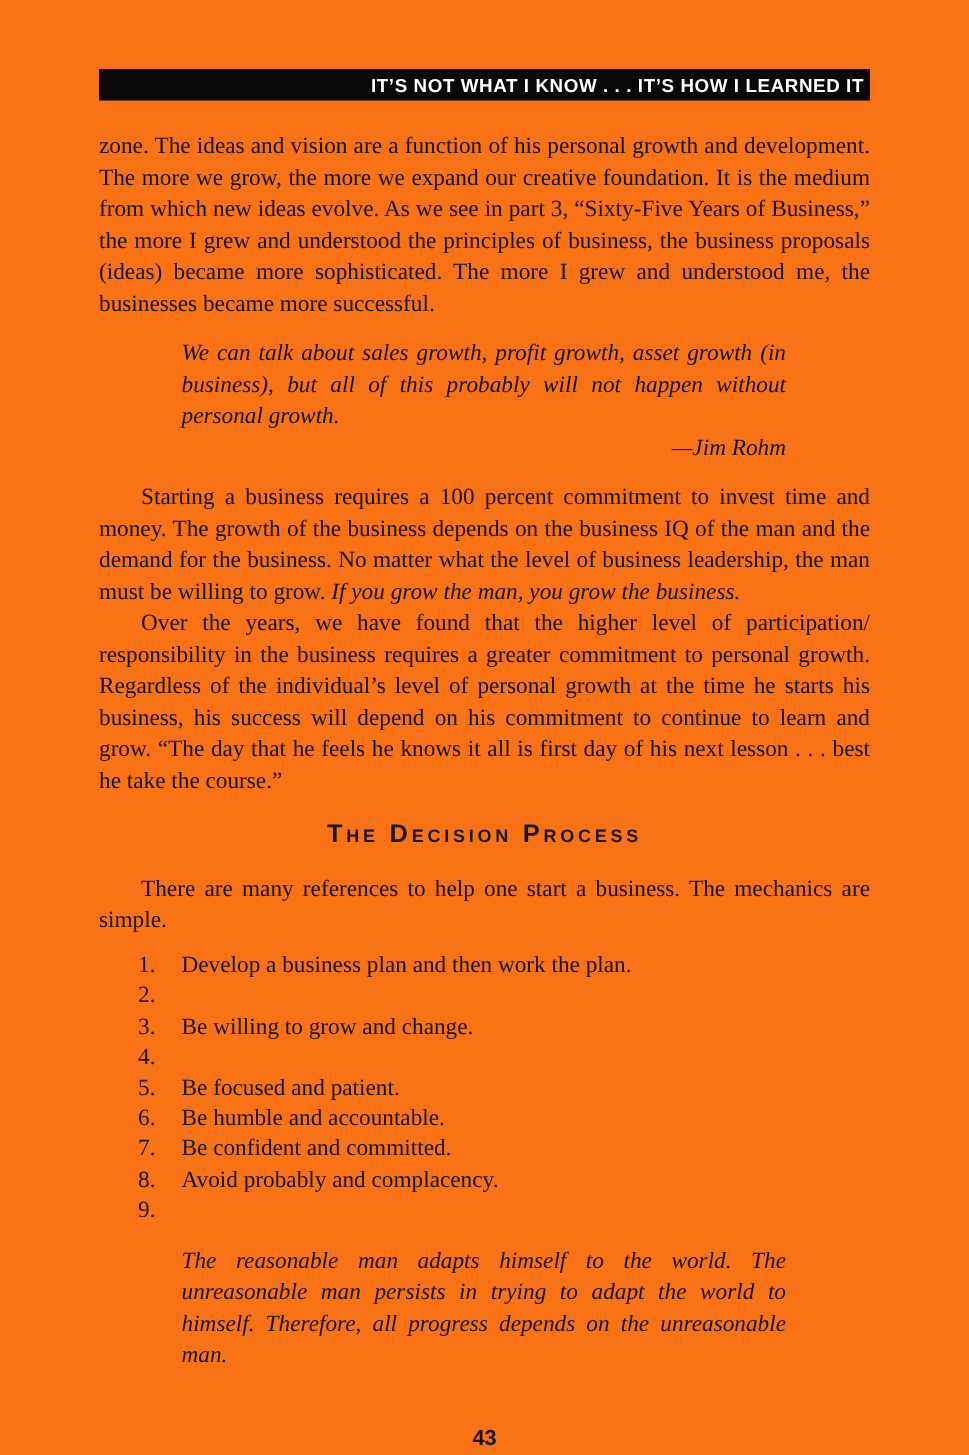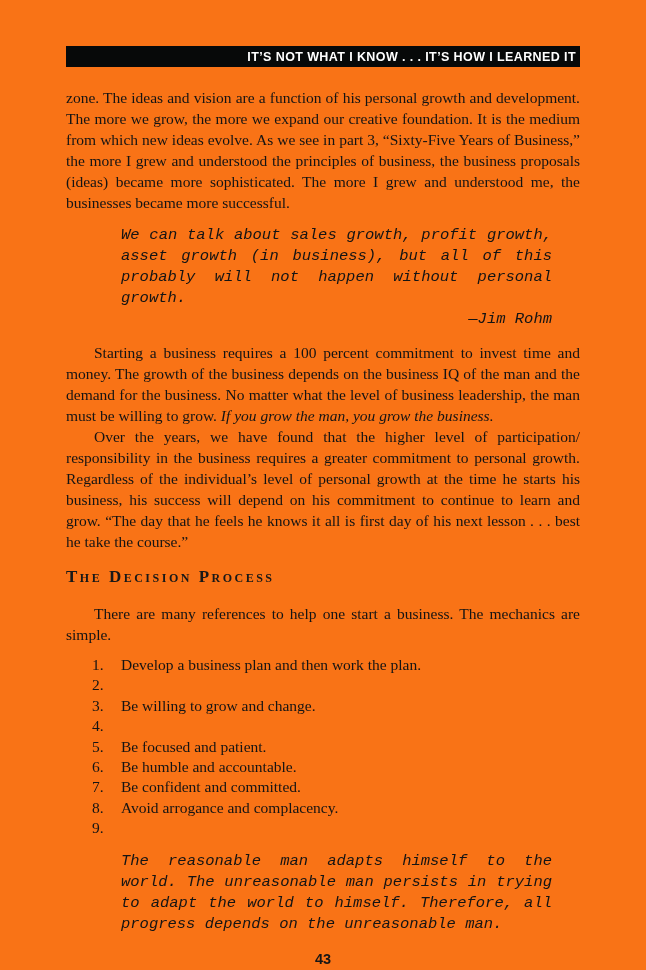--- a/index.html
+++ b/index.html
@@ -43,30 +43,30 @@
     top: 87px;
     width: 514px;
     font-size: 15.5px;
     line-height: 21px;
     text-align: justify;
   }
   .content p { margin: 0; }
   .indent { text-indent: 28px; }
   .italic { font-style: italic; }
   .quote {
-    margin: 12px 28px 12px 55px;
+    margin: 12px 56px 12px 55px;
     font-style: italic;
-    font-family: Liberation Mono, monospace;
   }
   .quote .attribution {
     text-align: right;
   }
   .section-heading {
     margin: 14px 0 15px 0;
-    font-family: Liberation Serif, serif;
+    text-align: center;
+    font-family: Liberation Sans, sans-serif;
     font-variant: small-caps;
     font-weight: 600;
     font-size: 17px;
     letter-spacing: 2.5px;
     line-height: 22px;
     color: #181818;
     text-indent: 0;
   }
   .numbered-list {
     list-style: none;
@@ -142,21 +142,21 @@
       <li>
           <span class="num">6.</span>
           <span class="li-text">Be humble and accountable.</span>
         </li>
       <li>
           <span class="num">7.</span>
           <span class="li-text">Be confident and committed.</span>
         </li>
       <li>
           <span class="num">8.</span>
-          <span class="li-text">Avoid arrogance and complacency.</span>
+          <span class="li-text">Avoid probably and complacency.</span>
         </li>
       <li>
           <span class="num">9.</span>
         </li>
     </ol>
 
     <div class="quote">
       <p class="quote-text">The reasonable man adapts himself to the world. The unreasonable man persists in trying to adapt the world to himself. Therefore, all progress depends on the unreasonable man.</p>
     </div>
 

